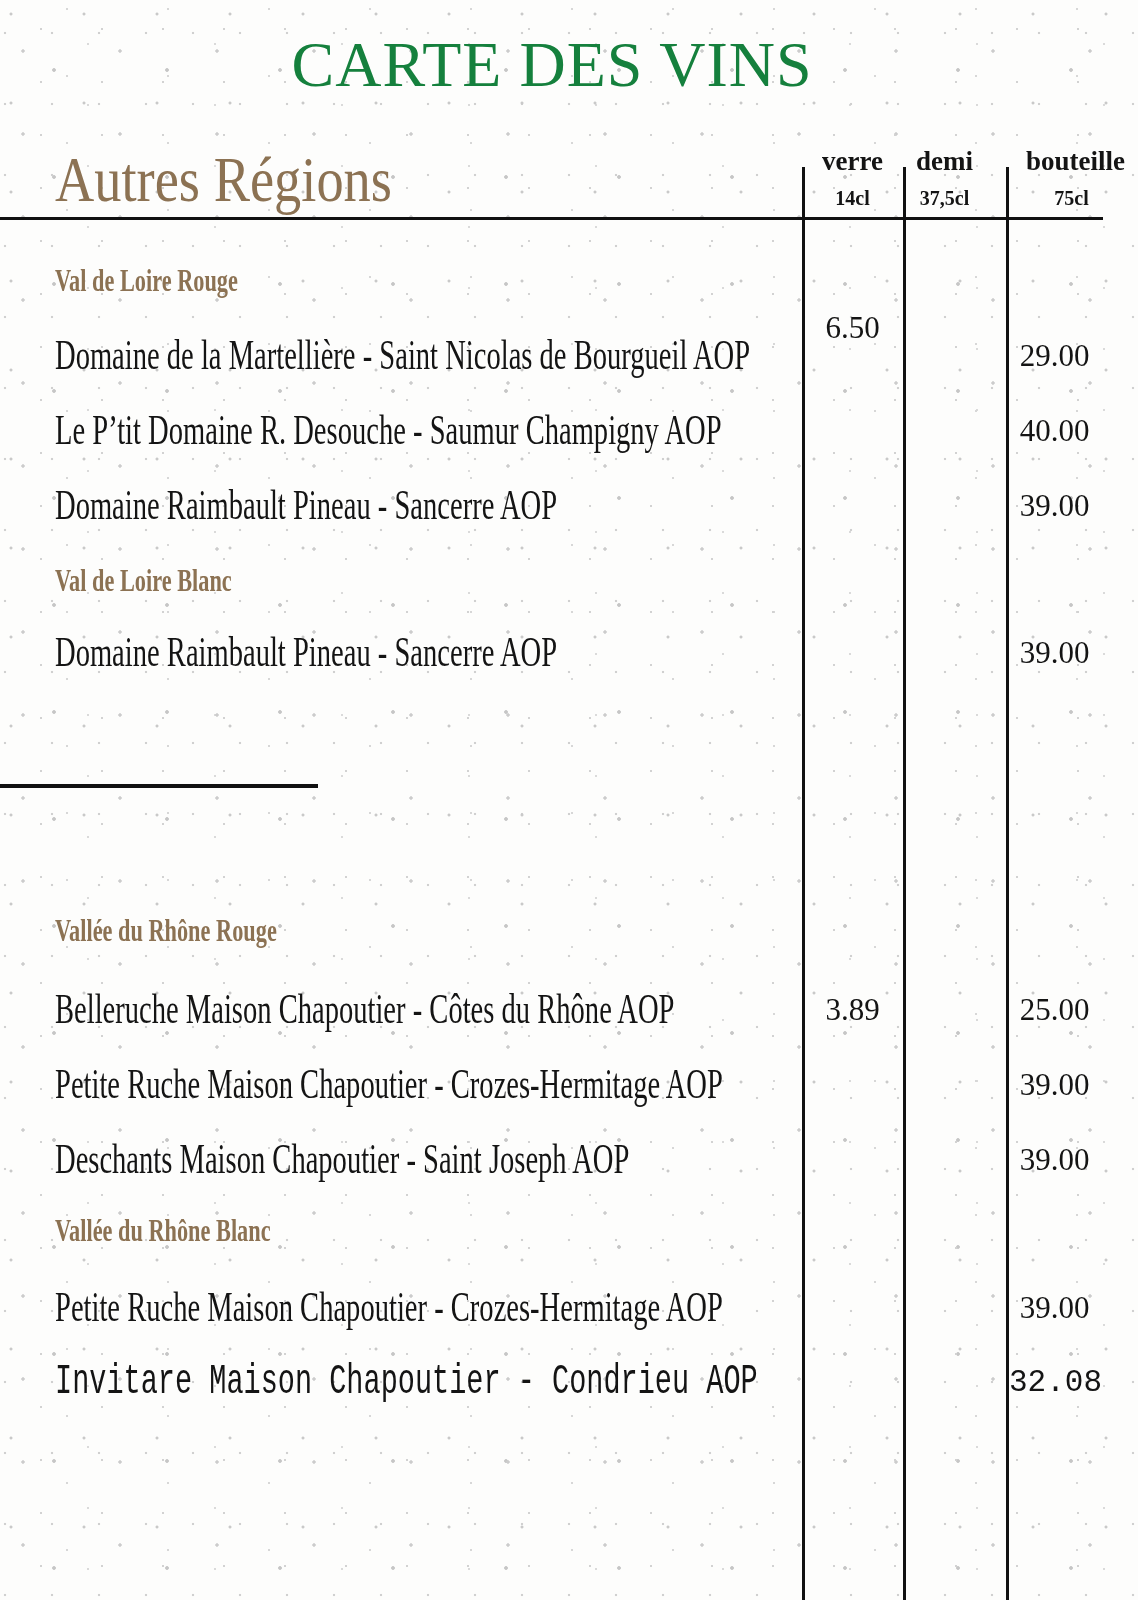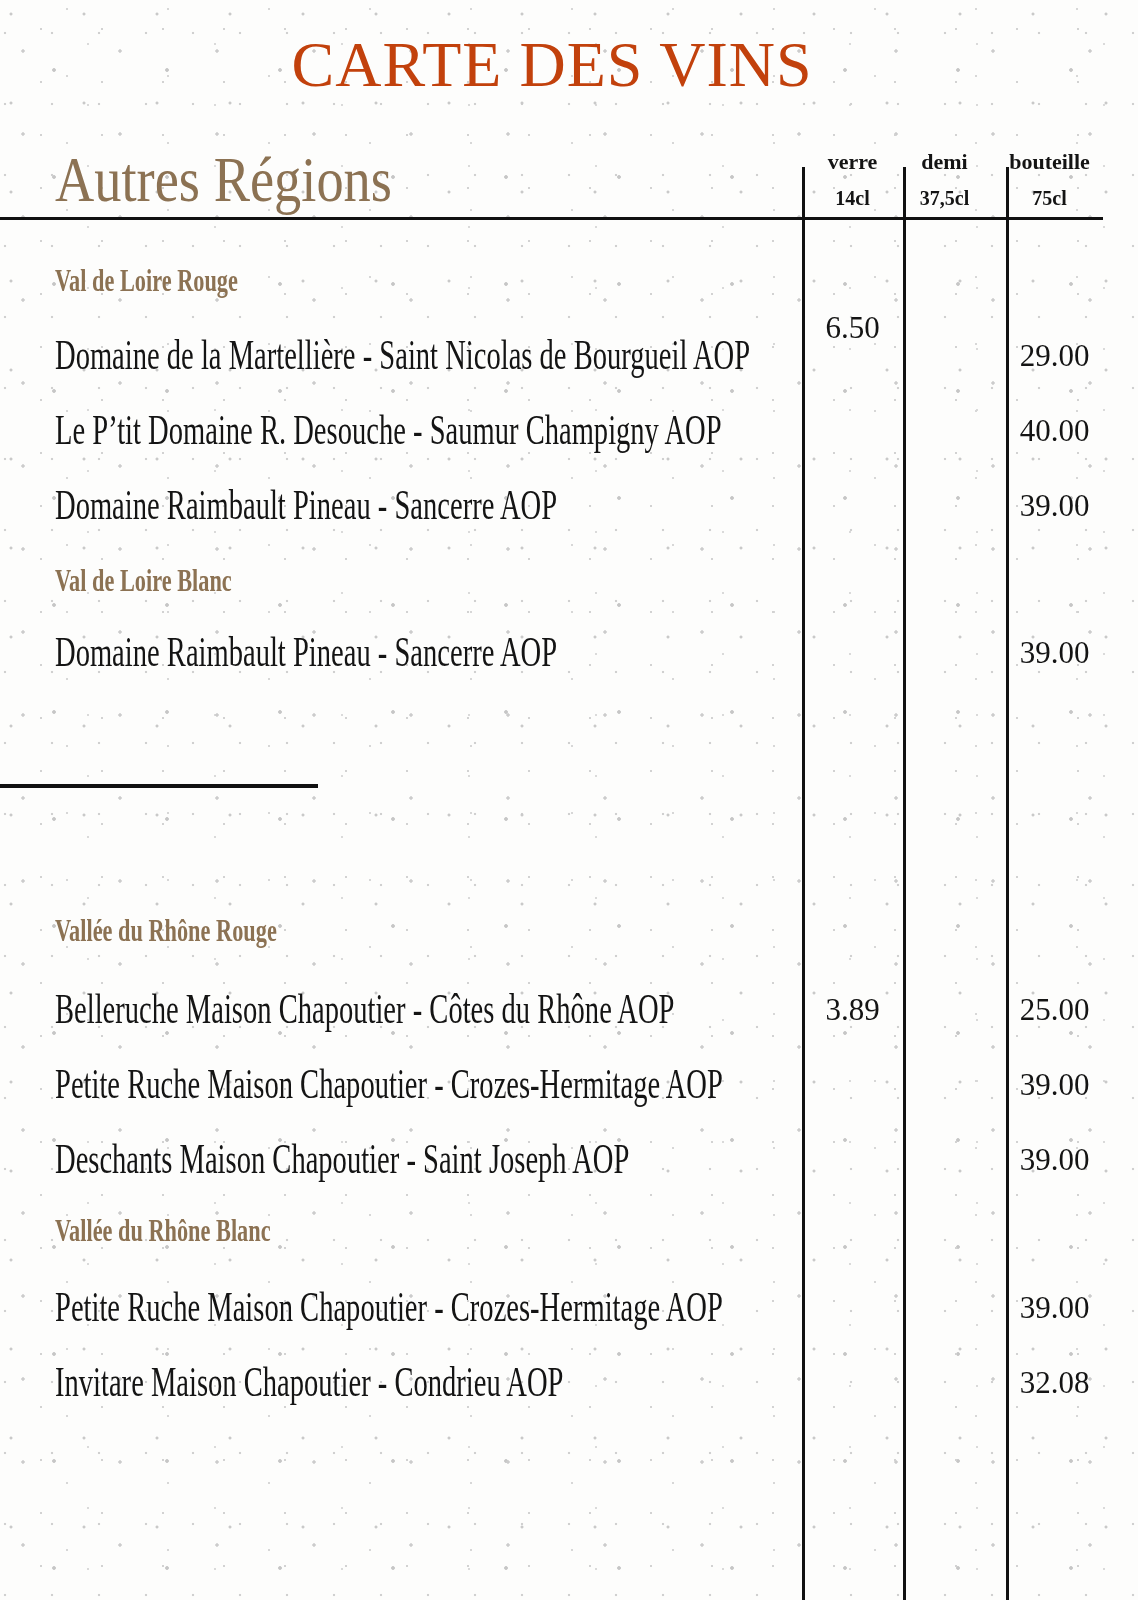--- a/index.html
+++ b/index.html
@@ -17,47 +17,47 @@
       radial-gradient(circle at 88px 44px, #dadada 1.0px, rgba(218,218,218,0) 1.5px);
     background-size: 73px 89px, 61px 53px, 97px 83px, 101px 67px, 47px 71px, 113px 107px, 127px 61px;
     font-family:"Liberation Serif","DejaVu Serif",serif;
     color:#141414;
   }
   .abs{position:absolute;}
   
   .title{
     left:0;top:30px;width:1104px;text-align:center;
     font-size:64px;line-height:1.1;letter-spacing:1px;
-    color:#c2410c;white-space:nowrap;
+    color:#15803d;white-space:nowrap;
   }
   
   .region{
     left:55px;top:148px;font-size:64px;line-height:64px;color:#8c7253;
     transform:scaleX(0.85);transform-origin:0 0;white-space:nowrap;
   }
   
   .rule-header{left:0;top:217px;width:1103px;height:3px;background:#111;}
   .rule-short{left:0;top:784px;width:318px;height:4px;background:#111;}
   .vline{top:167px;width:3px;height:1433px;background:#111;}
   .vline.v1{left:802px;} .vline.v2{left:903px;} .vline.v3{left:1006px;}
   
   .colhead{position:absolute;text-align:center;font-weight:bold;white-space:nowrap;}
-  .collabel{top:151px;font-size:22px;line-height:21px;text-align:center;}
+  .collabel{top:151px;font-size:27px;line-height:21px;text-align:center;}
   .colsize{top:183px;font-size:20px;line-height:31px;}
-  .cv{left:805px;width:95px;} .cd{left:896px;width:97px;} .cb{left:1004px;width:91px;}
+  .cv{left:805px;width:95px;} .cd{left:896px;width:97px;} .cb{left:1026px;width:91px;}
   
   .sec{
     left:55px;font-size:31px;line-height:31px;font-weight:bold;color:#8c7253;
     transform:scaleX(0.72);transform-origin:0 0;white-space:nowrap;
   }
   .h1{top:265px;} .h2{top:565px;} .h3{top:915px;} .h4{top:1215px;}
   
   .row{left:0;width:1106px;height:50px;}
   .r1{top:334px;} .r2{top:409px;} .r3{top:484px;} .r4{top:631px;}
-  .r5{top:988px;} .r6{top:1063px;} .r7{top:1138px;} .r8{top:1286px;} .r9{top:1361px;}
+  .r5{top:988px;} .r6{top:1063px;} .r7{top:1138px;} .r8{top:1286px;} .r9{top:1361px;font-family:Liberation Mono, monospace;}
   .wname{
     position:absolute;left:55px;top:0;font-size:42px;line-height:42px;
     transform:scaleX(0.68);transform-origin:0 0;white-space:nowrap;
   }
   .cell{position:absolute;top:6px;font-size:31px;line-height:31px;text-align:center;white-space:nowrap;}
   .cell.verre{left:805px;width:95px;font-family:Liberation Serif, serif;}
   .cell.demi{left:906px;width:97px;}
   .cell.bout{left:1009px;width:91px;}
   .cell.raised{top:-22px;}
 </style>

